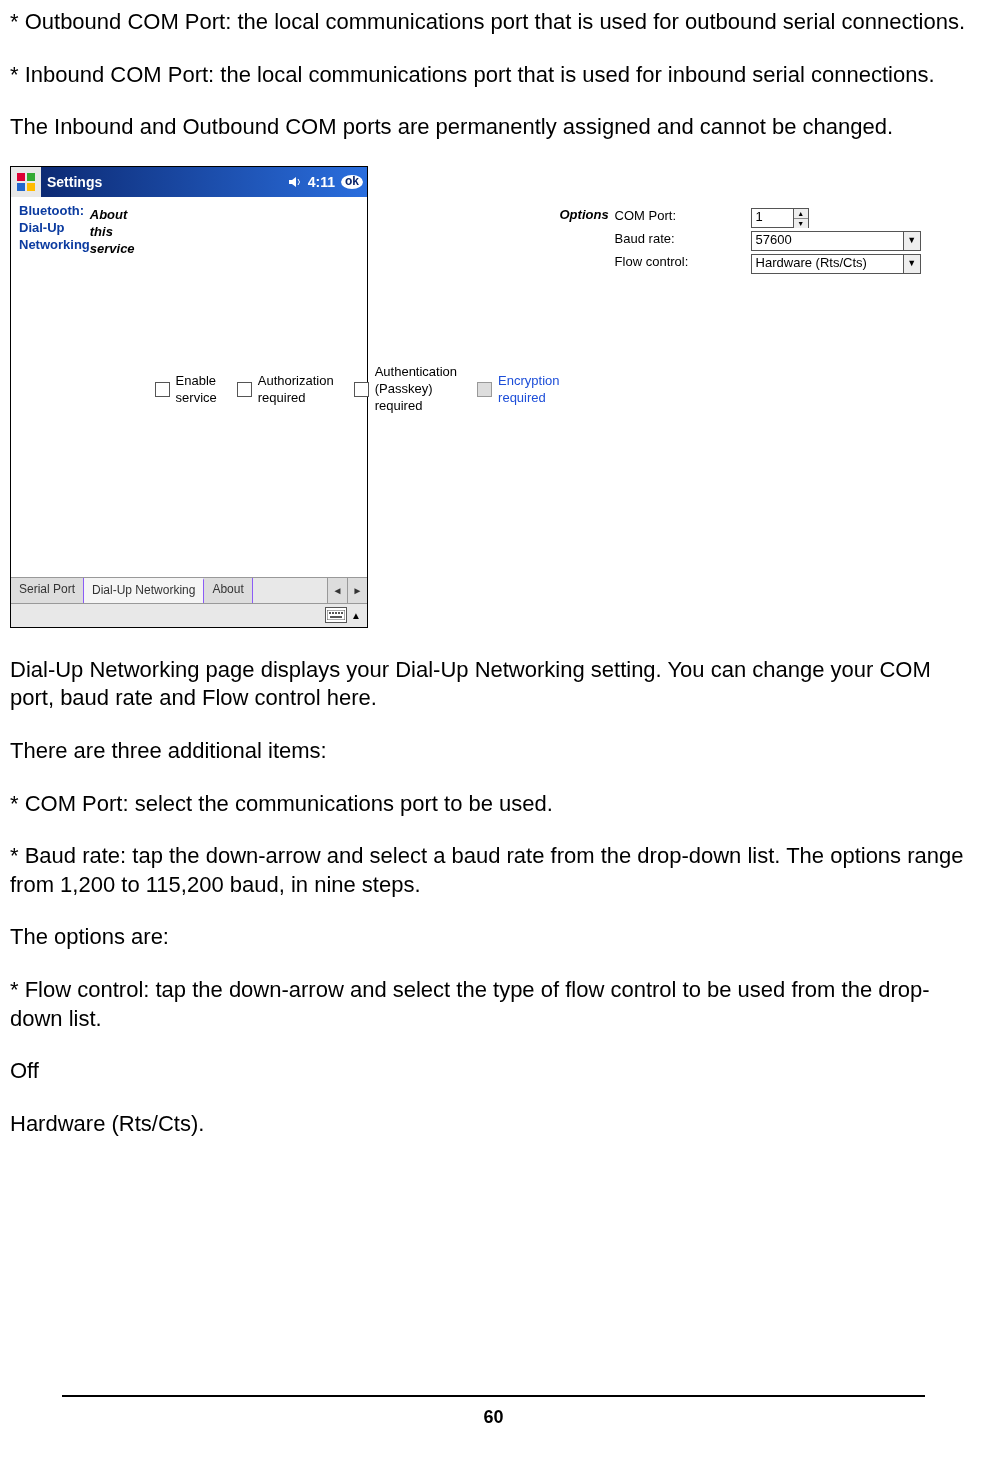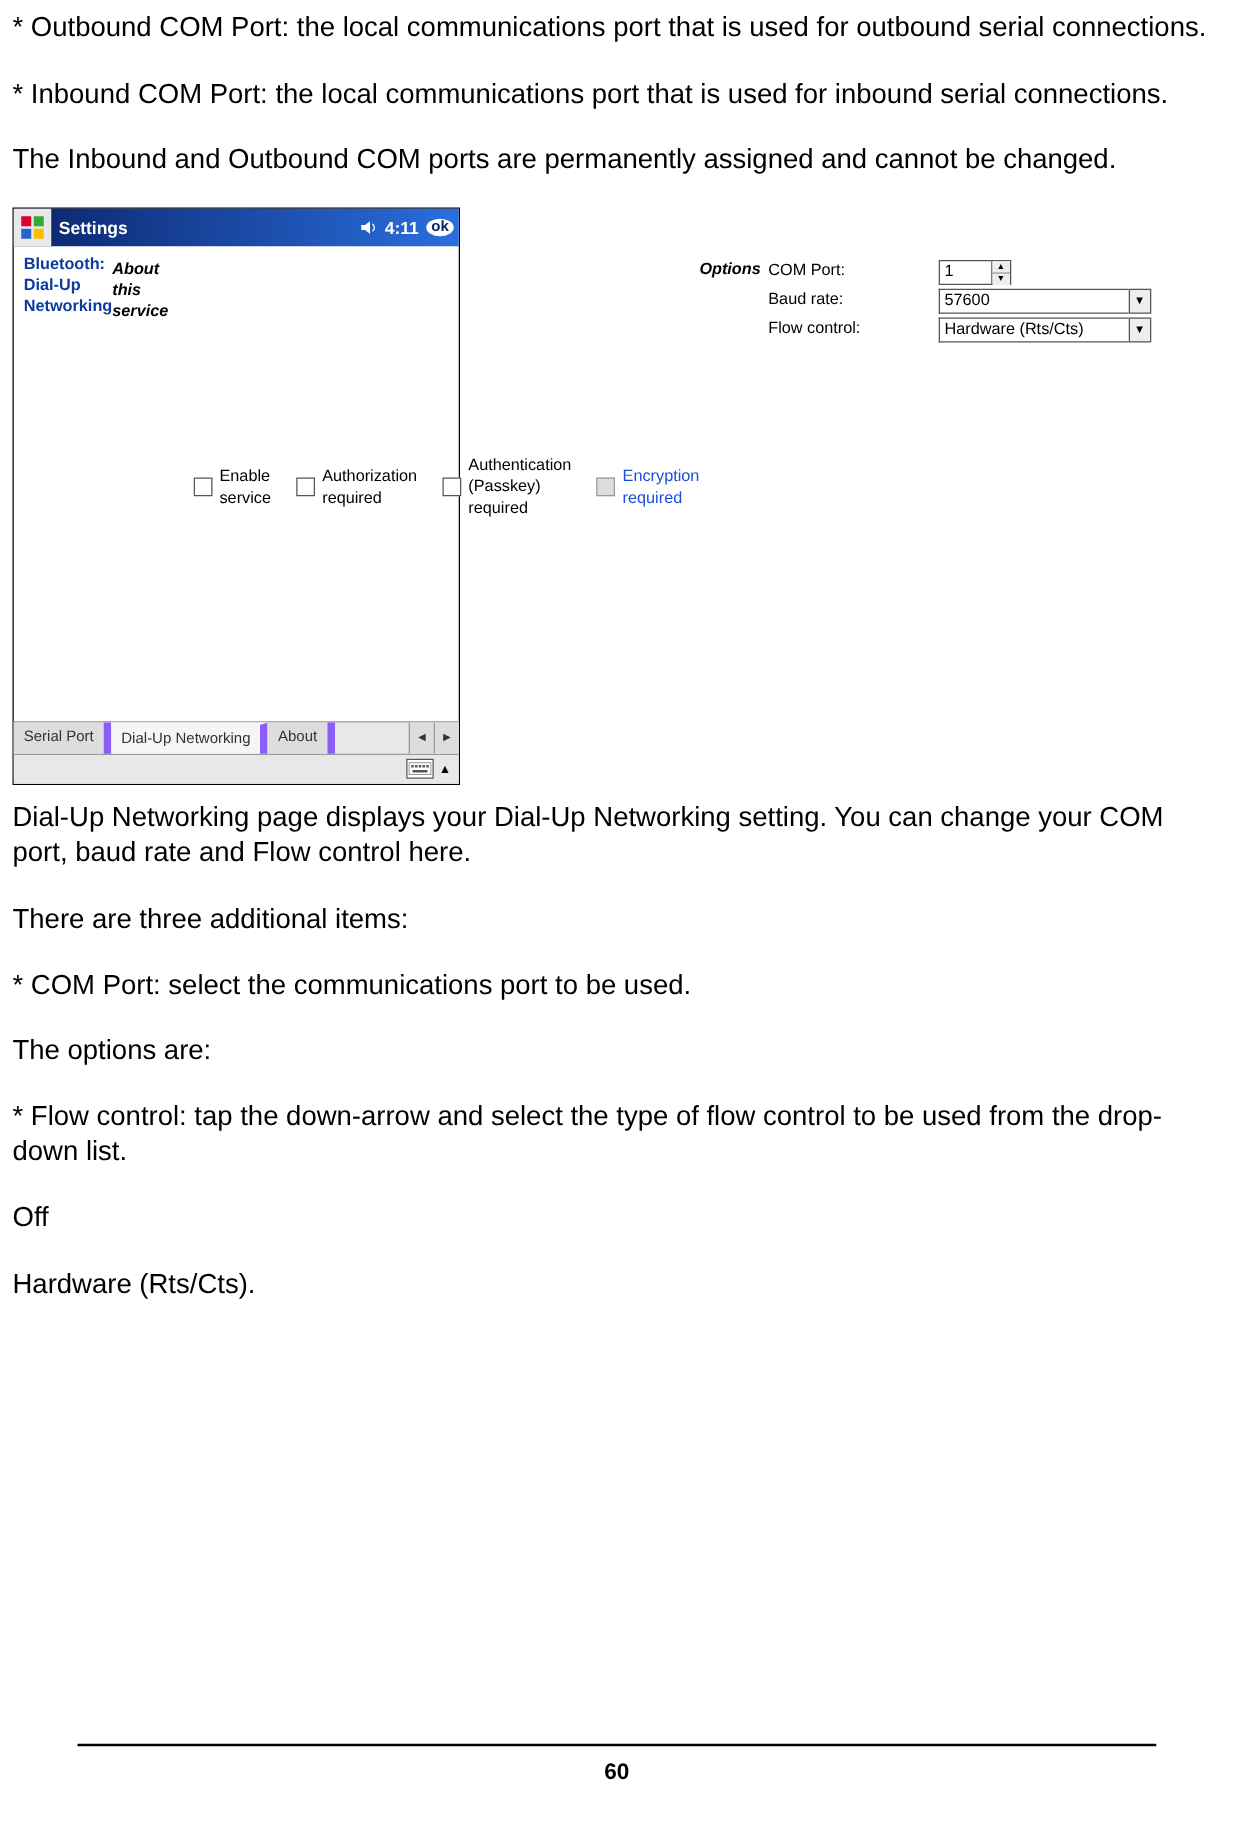--- a/index.html
+++ b/index.html
@@ -13,21 +13,21 @@
     box-sizing:border-box;
   }
   .page{
     padding:8px 10px 0 10px;
   }
   p{margin:0 0 24px 0;}
   
   .pocket{
     width:356px;
     border:1px solid #000;
-    margin-bottom:12px;
+    margin-bottom:28px;
     background:#fff;
     font-family:Tahoma,Verdana,sans-serif;
   }
   .pocket *{box-sizing:border-box;}
   .titlebar{
     height:30px;
     background:linear-gradient(to right,#0a246a 0%,#2a6ede 100%);
     color:#fff;
     display:flex;
     align-items:center;
@@ -101,21 +101,21 @@
     width:18px;border:1px solid #555;background:#eee;
     display:flex;align-items:center;justify-content:center;font-size:9px;
   }
   .pocket-spacer{flex:1;}
   .pocket-tabs{
     display:flex;align-items:flex-end;height:26px;
     background:#e8e8e8;border-top:1px solid #999;
     font-size:12px;color:#333;
   }
   .ptab{
-    padding:4px 8px;border-right:6px solid #8b5cf6;
+    padding:4px 8px;border-right:1px solid #8b5cf6;
     background:#ddd;
     height:100%;display:flex;align-items:center;
   }
   .ptab.active{background:#f5f5f5;border-top:2px solid #f5f5f5;margin-top:-2px;}
   .tab-scroll{
     margin-left:auto;display:flex;height:100%;
   }
   .scrollbtn{
     width:20px;border-left:1px solid #999;background:#ddd;
     display:flex;align-items:center;justify-content:center;font-size:10px;
@@ -250,20 +250,21 @@
           <rect x="3" y="6" width="12" height="2" fill="#555"></rect>
         </svg>
       </div>
       <span class="tri-up">▲</span>
     </div>
   </div>
 
   <p>Dial-Up Networking page displays your Dial-Up Networking setting. You can change your COM port, baud rate and Flow control here.</p>
   <p>There are three additional items:</p>
   <p>* COM Port: select the communications port to be used.</p>
+  <p>* Baud rate: tap the down-arrow and select a baud rate from the drop-down list. The options range from 1,200 to 115,200 baud, in nine steps.</p>
   <p>The options are:</p>
   <p>* Flow control: tap the down-arrow and select the type of flow control to be used from the drop-down list.</p>
   <p>Off</p>
   <p>Hardware (Rts/Cts).</p>
 
 </div>
 
 <div class="footer-line"></div>
 <div class="pagenum">60</div>
 

